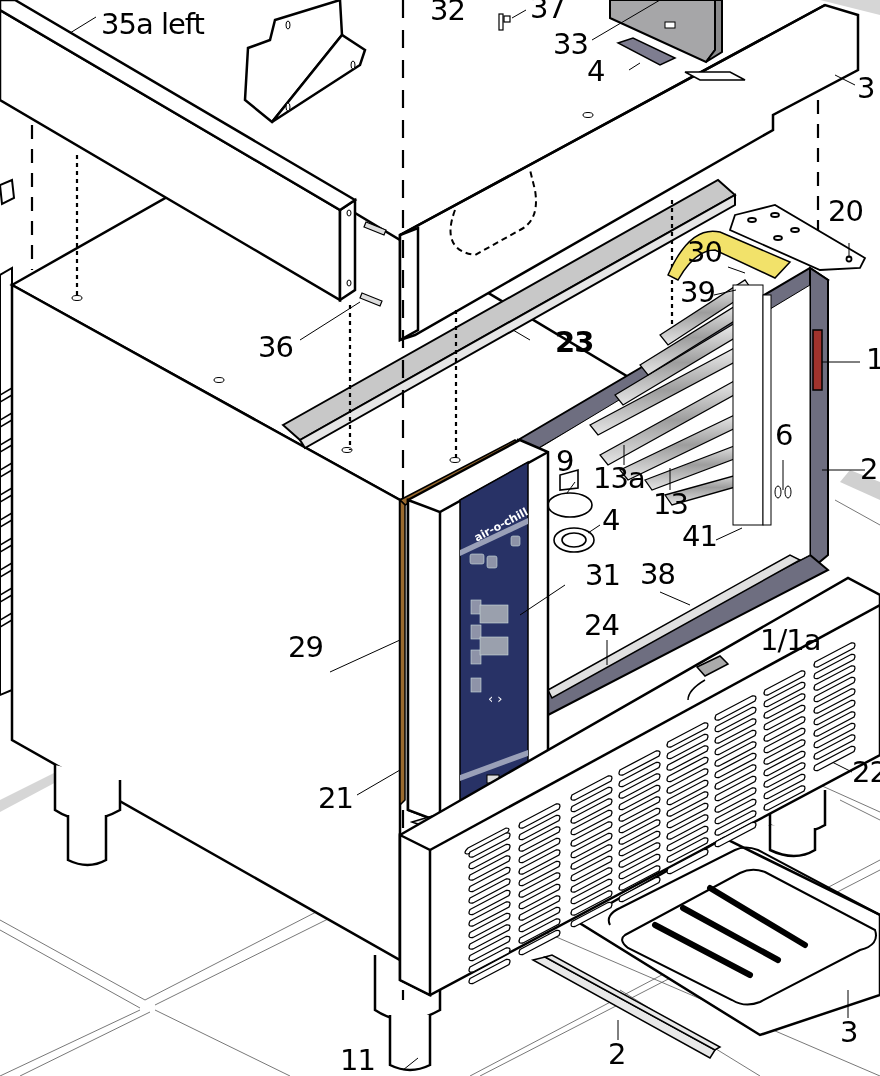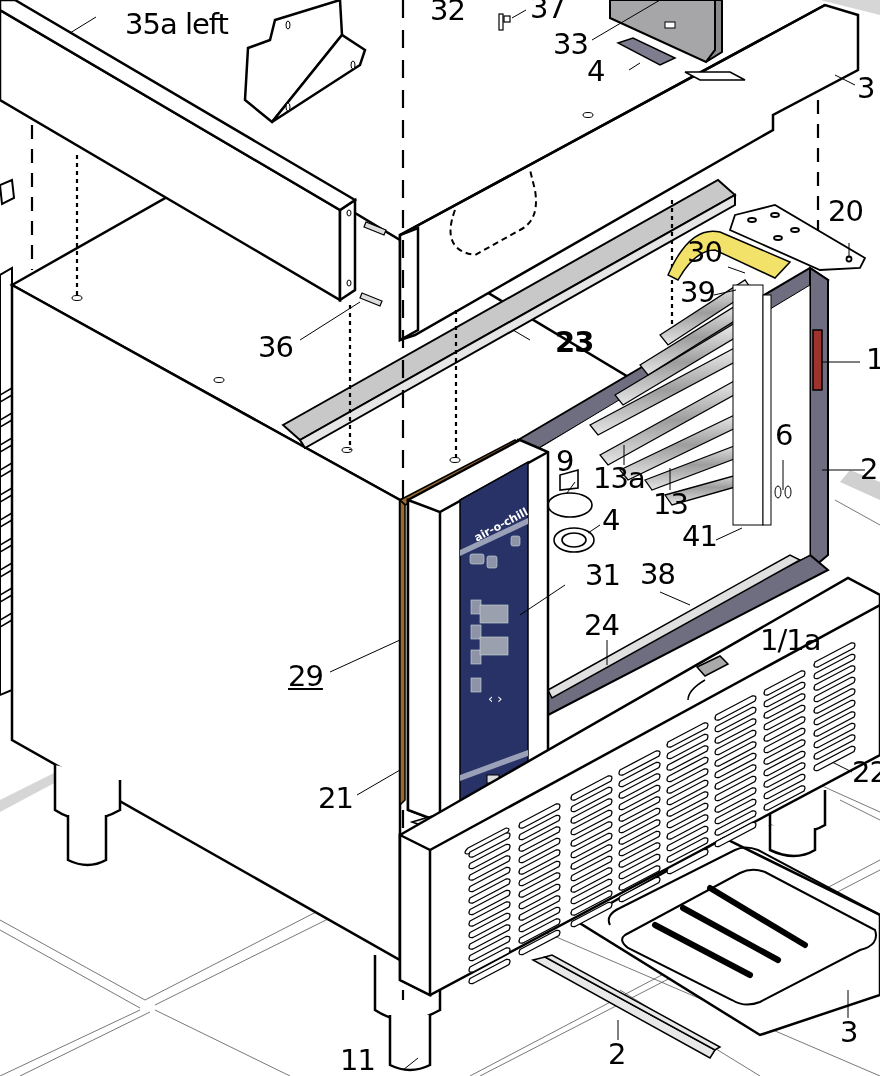--- a/index.html
+++ b/index.html
@@ -399,21 +399,21 @@
       <path d="M815,708 l36,-19 q6,-1 3,5 l-36,19 q-6,1 -3,-5z" fill="#fff" stroke="#000" stroke-width="1.3"></path>
       <path d="M815,719.5 l36,-19 q6,-1 3,5 l-36,19 q-6,1 -3,-5z" fill="#fff" stroke="#000" stroke-width="1.3"></path>
       <path d="M815,731 l36,-19 q6,-1 3,5 l-36,19 q-6,1 -3,-5z" fill="#fff" stroke="#000" stroke-width="1.3"></path>
       <path d="M815,742.5 l36,-19 q6,-1 3,5 l-36,19 q-6,1 -3,-5z" fill="#fff" stroke="#000" stroke-width="1.3"></path>
       <path d="M815,754 l36,-19 q6,-1 3,5 l-36,19 q-6,1 -3,-5z" fill="#fff" stroke="#000" stroke-width="1.3"></path>
       <path d="M815,765.5 l36,-19 q6,-1 3,5 l-36,19 q-6,1 -3,-5z" fill="#fff" stroke="#000" stroke-width="1.3"></path>
     </svg>
 
 <div class="brand" style="left:472px; top:533px; transform: rotate(-28deg);">air-o-chill</div>
 
-<div class="lbl" style="left:101px;top:10px;margin-left:24px;">35a left</div>
+<div class="lbl" style="left:101px;top:10px;">35a left</div>
 <div class="lbl" style="left:430px;top:-4px;">32</div>
 <div class="lbl" style="left:530px;top:-6px;">37</div>
 <div class="lbl" style="left:553px;top:30px;">33</div>
 <div class="lbl" style="left:587px;top:57px;">4</div>
 <div class="lbl" style="left:857px;top:74px;">3</div>
 <div class="lbl" style="left:828px;top:197px;">20</div>
 <div class="lbl" style="left:687px;top:238px;">30</div>
 <div class="lbl" style="left:680px;top:278px;">39</div>
 <div class="lbl" style="left:258px;top:333px;">36</div>
 <div class="lbl" style="left:555px;top:328px;font-weight:bold;">23</div>
@@ -422,20 +422,20 @@
 <div class="lbl" style="left:593px;top:464px;">13a</div>
 <div class="lbl" style="left:653px;top:490px;text-align:center;">13</div>
 <div class="lbl" style="left:775px;top:421px;">6</div>
 <div class="lbl" style="left:860px;top:455px;">2</div>
 <div class="lbl" style="left:602px;top:506px;">4</div>
 <div class="lbl" style="left:682px;top:522px;">41</div>
 <div class="lbl" style="left:585px;top:561px;text-align:right;">31</div>
 <div class="lbl" style="left:640px;top:560px;text-align:right;">38</div>
 <div class="lbl" style="left:584px;top:611px;">24</div>
 <div class="lbl" style="left:760px;top:626px;">1/1a</div>
-<div class="lbl" style="left:288px;top:662px;text-decoration:underline;">29</div>
+<div class="lbl" style="left:288px;top:633px;">29</div>
 <div class="lbl" style="left:318px;top:784px;text-align:right;">21</div>
 <div class="lbl" style="left:852px;top:758px;">22</div>
 <div class="lbl" style="left:340px;top:1046px;">11</div>
 <div class="lbl" style="left:608px;top:1040px;">2</div>
 <div class="lbl" style="left:840px;top:1018px;">3</div>
 
 </div>
 
 </body></html>

